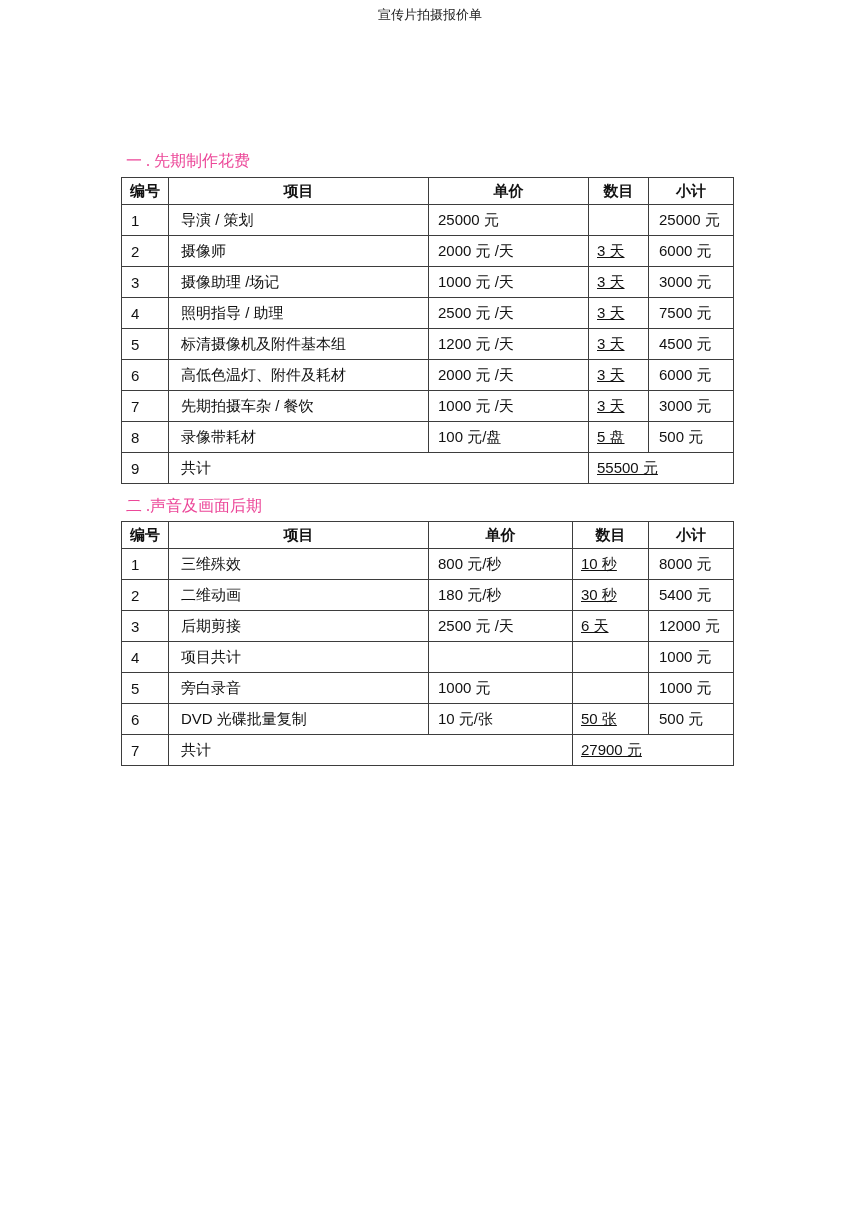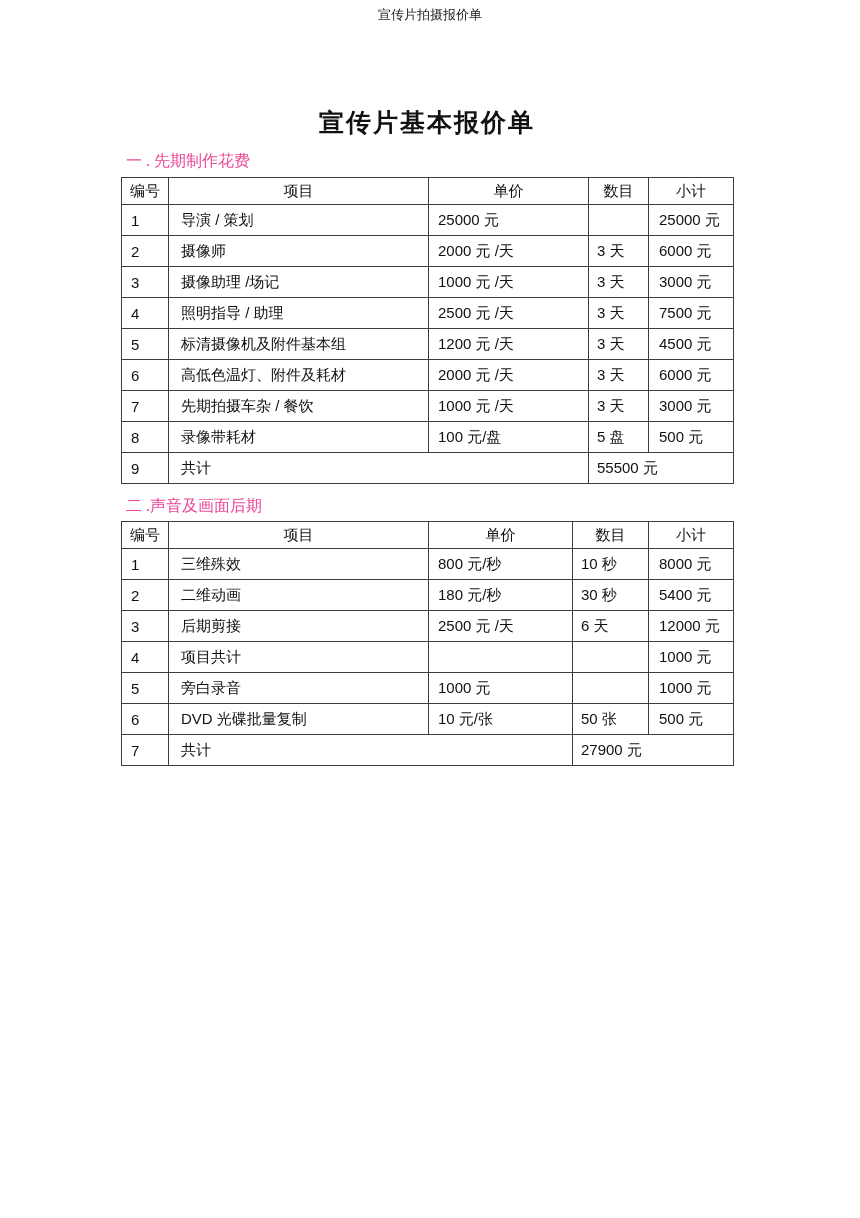--- a/index.html
+++ b/index.html
@@ -64,32 +64,32 @@
     border: 1px solid #3d3d3d;
     font-size: 15px;
     color: #111;
     padding: 0 6px;
     overflow: hidden;
     white-space: nowrap;
     vertical-align: middle;
   }
   .quote-table th {
     height: 26px;
-    font-weight: normal;
+    font-weight: bold;
     text-align: center;
     font-family: "Liberation Serif", serif;
   }
   .quote-table td {
     height: 30px;
     text-align: left;
   }
   .quote-table td.cell-no { padding-left: 9px; }
   .quote-table td.cell-item { padding-left: 12px; }
   .quote-table td.cell-price { padding-left: 9px; }
-  .quote-table td.cell-qty { padding-left: 8px; }
+  .quote-table td.cell-qty { padding-left: 8px; text-decoration: underline; }
   .quote-table td.cell-subtotal { padding-left: 10px; }
 
   .summary-line {
     position: absolute;
     left: 128px;
     font-size: 20px;
     color: #111;
     white-space: nowrap;
   }
   .summary-line .cn {
@@ -101,21 +101,20 @@
   .total-line { top: 789px; }
   .discount-line { top: 840px; }
 </style>
 </head>
 <body>
 
 <div class="page">
 
   <div class="doc-header">宣传片拍摄报价单</div>
 
-  <h1 class="title">宣传片基本报价单</h1>
 
   <div class="section-label section-1">一 . 先期制作花费</div>
 
   <table class="quote-table table-1">
     <colgroup>
       <col style="width:47px">
         <col style="width:260px">
         <col style="width:160px">
         <col style="width:60px">
         <col style="width:85px">

